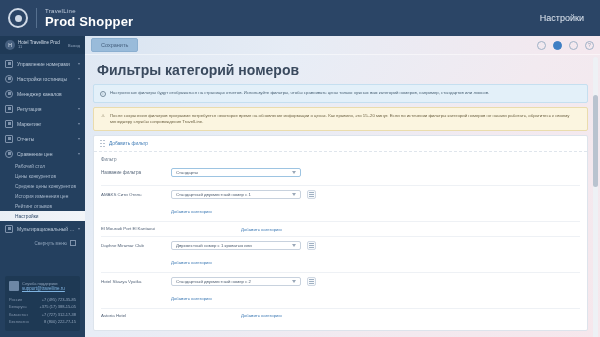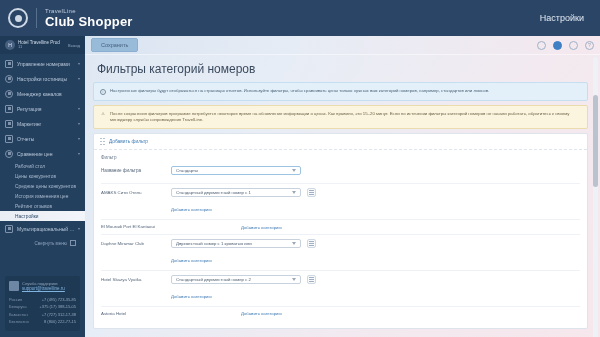--- a/index.html
+++ b/index.html
@@ -171,22 +171,22 @@
     align-items: center; justify-content: center;
     font-size: 5px; color: #8b9cb2;
   }
   .tbi.filled { background: #3f7fc4; border-color: #3f7fc4; color: #fff; }
 
   .content {
     flex: 1; overflow: hidden; padding: 5px 12px 0 8px;
     position: relative;
   }
   .page-title {
-    font-size: 12px; color: #3a4a5e; margin: 2px 0 6px 4px;
-    font-weight: normal;
+    font-size: 14px; color: #3a4a5e; margin: 2px 0 6px 4px;
+    font-weight: bold;
   }
 
   .alert {
     border-radius: 2px; padding: 5px 6px;
     display: flex; align-items: flex-start;
     margin-bottom: 4px; font-size: 4.3px;
     line-height: 1.5;
   }
   .alert-info { background: #e3f0f9; border: 1px solid #c5dff0; color: #4a6276; }
   .alert-warn { background: #fbf5e0; border: 1px solid #eadcad; color: #6d6243; }
@@ -287,21 +287,21 @@
 
 <div class="app">
 
   <div class="brandbar">
     <div class="brand-logo">
         <i></i>
       </div>
     <div class="brand-divider"></div>
     <div class="brand-text">
       <span class="brand-top">TravelLine</span>
-      <span class="brand-main">Club Shopper</span>
+      <span class="brand-main">Prod Shopper</span>
     </div>
     <div class="brand-settings">Настройки</div>
   </div>
 
   <div class="body">
 
     <div class="sidebar">
 
       <div class="acct">
         <div class="acct-av">H</div>

